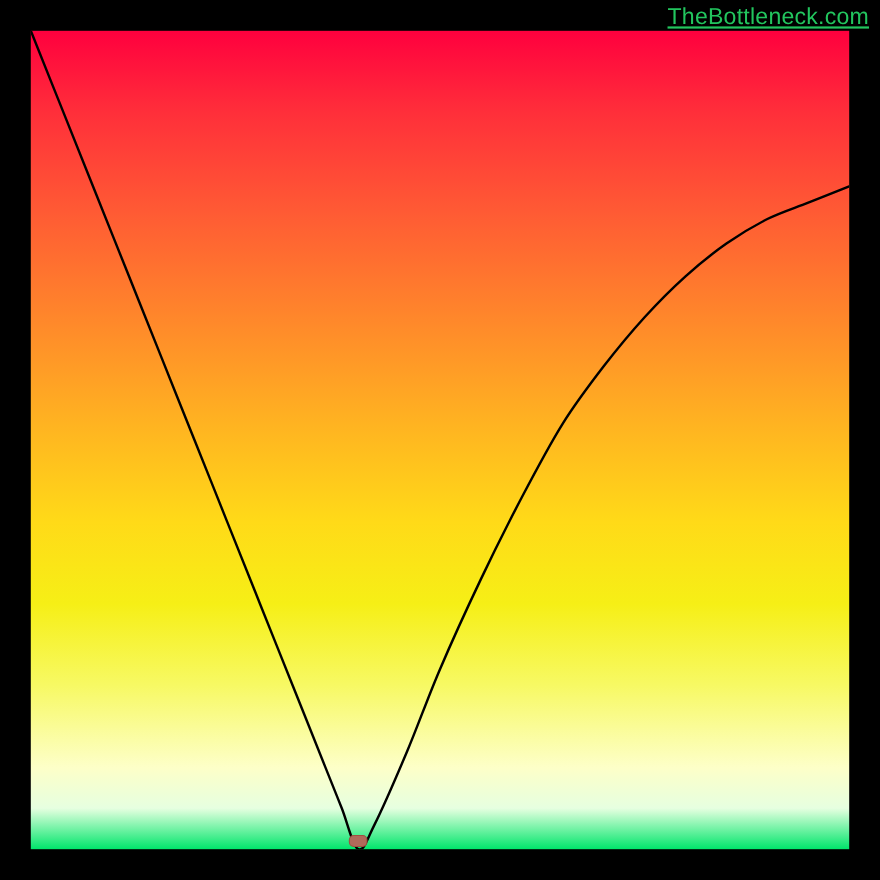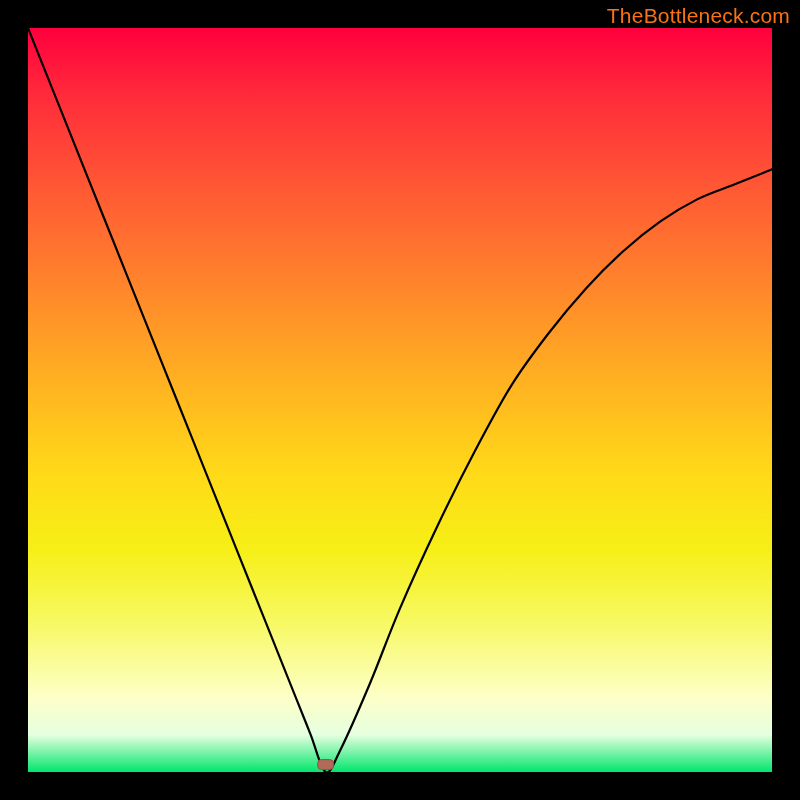--- a/index.html
+++ b/index.html
@@ -47,23 +47,24 @@
   }
   .marker {
     fill: #b06a5a;
     stroke: #a05040;
     stroke-width: 1;
   }
   .watermark {
     position: absolute;
     top: 4px;
     right: 10px;
-    color: #f97316;
+    color: #22c55e;
     font-size: 21px;
     letter-spacing: 0.2px;
+    text-decoration: underline;
   }
 </style>
 </head>
 <body>
 
 <div class="plot-area">
   <svg class="curve-svg" viewBox="0 0 744 744">
     <path id="curve" class="curve-path" d="M 0 0 C 4.96 12.399999999999997 19.840000000000003 49.59999999999998 29.76 74.39999999999998 C 39.68 99.19999999999997 49.6 123.99999999999994 59.52 148.79999999999995 C 69.44 173.59999999999997 79.36 198.40000000000003 89.28 223.20000000000005 C 99.2 248.00000000000006 109.12 272.8 119.04 297.6 C 128.96 322.40000000000003 138.88000000000002 347.2 148.8 372 C 158.72 396.8 168.64 421.59999999999997 178.56 446.4 C 188.48000000000002 471.2 198.40000000000003 495.99999999999994 208.32000000000002 520.8 C 218.24 545.5999999999999 228.16000000000003 570.4000000000001 238.08 595.2 C 248 620 260.4 651 267.84 669.6 C 275.28 688.2 277.76 694.4 282.72 706.8 C 287.68000000000006 719.1999999999999 292.64000000000004 741.52 297.6 744 C 302.56 746.48 305.03999999999996 736.56 312.47999999999996 721.68 C 319.91999999999996 706.8 332.32 678.28 342.24 654.72 C 352.16 631.1600000000001 360.84 606.3599999999999 372 580.3199999999999 C 383.16 554.28 396.80000000000007 524.52 409.20000000000005 498.48 C 421.6 472.44000000000005 434 447.64 446.4 424.08 C 458.79999999999995 400.52 471.20000000000005 376.96 483.6 357.12 C 496 337.28000000000003 508.4 321.16 520.8 305.04 C 533.1999999999999 288.92 545.6 274.03999999999996 558 260.4 C 570.4 246.76 582.8000000000001 234.36000000000004 595.2 223.20000000000005 C 607.6 212.04000000000005 620 202.12000000000006 632.4 193.44000000000005 C 644.8 184.76000000000005 657.2 177.32000000000002 669.6 171.12 C 682 164.92 694.4 161.20000000000002 706.8 156.24 C 719.1999999999999 151.28 737.8 143.84 744 141.36"></path>
     <rect id="marker" class="marker" rx="4" ry="4" width="16" height="10" x="289.6" y="731.56"></rect>
   </svg>

